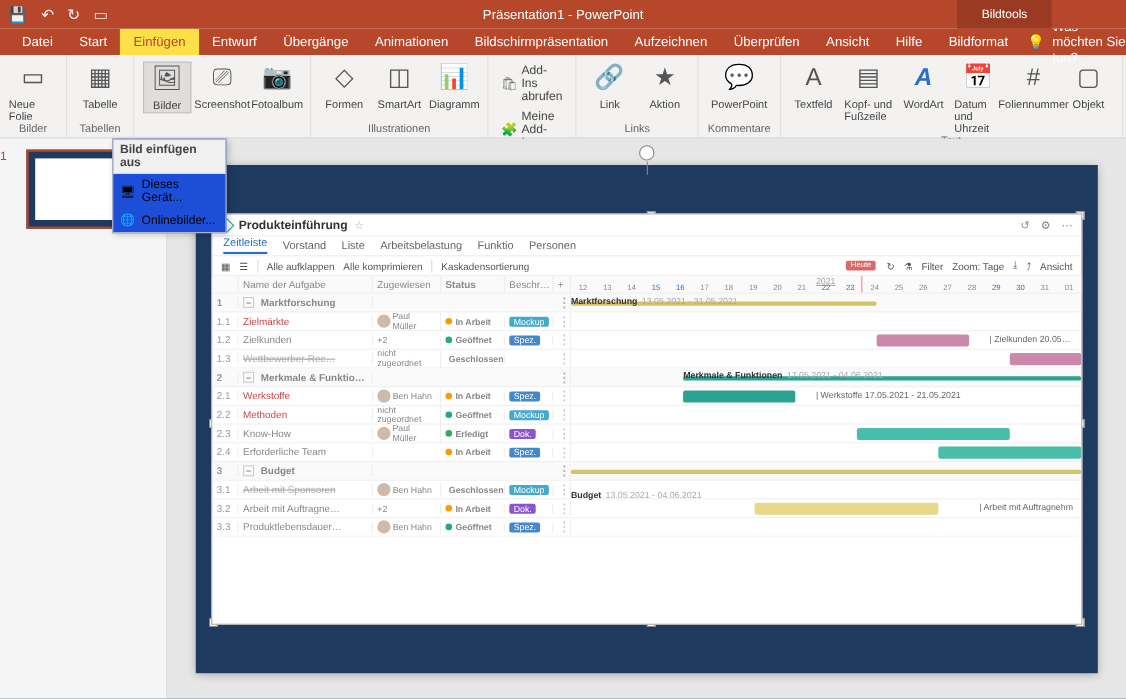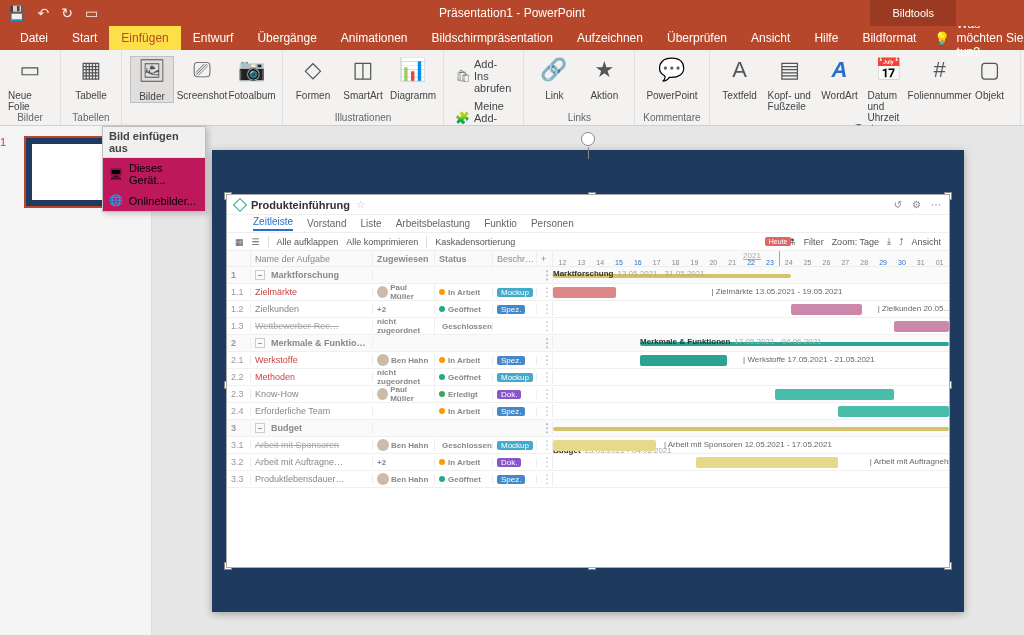--- a/index.html
+++ b/index.html
@@ -26,53 +26,53 @@
 .group .label { font-size: 10px; color: #666; padding-bottom: 2px; }
 .btn-lg { display: flex; flex-direction: column; align-items: center; width: 44px; cursor: pointer; }
 .btn-lg .icon { width: 28px; height: 28px; display: flex; align-items: center; justify-content: center; font-size: 22px; color: #555; }
 .btn-lg .cap { font-size: 10px; color: #444; text-align: left; line-height: 1.1; margin-top: 6px; }
 .btn-lg.selected { background: #e0dedc; border: 1px solid #c0c0c0; }
 .btn-sm-col { display: flex; flex-direction: column; gap: 2px; }
 .btn-sm { display: flex; align-items: center; gap: 4px; font-size: 11px; color: #444; padding: 2px 4px; cursor: pointer; }
 .btn-sm .ico { width: 14px; height: 14px; display: inline-flex; align-items: center; justify-content: center; font-size: 12px; color: #777; }
 
 
-.dropdown { position: absolute; top: 126px; left: 102px; width: 104px; background: #be185d; border: 1px solid #c0c0c0; box-shadow: 2px 2px 6px rgba(0,0,0,0.2); z-index: 100; font-size: 11px; }
+.dropdown { position: absolute; top: 126px; left: 102px; width: 104px; background: #1d4ed8; border: 1px solid #c0c0c0; box-shadow: 2px 2px 6px rgba(0,0,0,0.2); z-index: 100; font-size: 11px; }
 .dropdown .hdr { background: #f0f0f0; padding: 3px 6px; color: #444; font-weight: 600; border-bottom: 1px solid #e0e0e0; }
 .dropdown .item { padding: 4px 6px; display: flex; align-items: center; gap: 6px; cursor: pointer; }
 
 
 .workspace { position: absolute; top: 126px; left: 0; right: 0; bottom: 0; display: flex; }
 .slide-panel { width: 152px; background: #f5f5f5; border-right: 1px solid #ddd; padding: 10px 12px; }
 .slide-thumb { border: 2px solid #b7472a; width: 120px; height: 72px; background: #1e3a5f; position: relative; margin-left: 12px; }
 .slide-thumb::before { content: ''; position: absolute; inset: 6px; background: #fff; }
 .slide-num { position: absolute; left: -12px; top: 0; font-size: 11px; color: #b7472a; }
 
 .canvas-area { flex: 1; background: #e6e6e6; display: flex; align-items: flex-start; justify-content: center; padding: 24px 18px; }
-.slide { width: 752px; height: 462px; background: #1e3a5f; position: relative; box-shadow: 0 2px 8px rgba(0,0,0,0.3); }
+.slide { width: 820px; height: 462px; background: #1e3a5f; position: relative; box-shadow: 0 2px 8px rgba(0,0,0,0.3); }
 .rotate-handle { position: absolute; top: -18px; left: 50%; transform: translateX(-50%); width: 14px; height: 14px; border: 1px solid #888; border-radius: 50%; background: #fff; }
 .rotate-handle::after { content:''; position:absolute; top:14px; left:50%; width:1px; height:12px; background:#888; }
 .sel-handle { position: absolute; width: 8px; height: 8px; background: #fff; border: 1px solid #888; }
 
 
 .embedded { position: absolute; top: 44px; left: 14px; right: 14px; bottom: 44px; background: #fff; border: 1px solid #aaa; font-size: 10px; color: #333; }
 .emb-header { height: 20px; display: flex; align-items: center; padding: 0 8px; gap: 6px; border-bottom: 1px solid #eee; }
 .emb-header .diamond { width: 10px; height: 10px; transform: rotate(45deg); border: 1.5px solid #2a8; }
 .emb-header .title { font-weight: 600; font-size: 11px; }
 .emb-header .star { color: #bbb; }
 .emb-header .right-icons { margin-left: auto; display: flex; gap: 10px; color: #888; }
-.emb-tabs { height: 18px; display: flex; gap: 14px; padding: 0 26px; align-items: center; border-bottom: 1px solid #eee; }
+.emb-tabs { height: 18px; display: flex; gap: 14px; padding: 0 10px; align-items: center; border-bottom: 1px solid #eee; }
 .emb-tabs .t { font-size: 10px; color: #666; cursor: pointer; }
 .emb-tabs .t.active { color: #2a6ec8; border-bottom: 2px solid #2a6ec8; padding-bottom: 2px; }
 .emb-toolbar { height: 18px; display: flex; align-items: center; padding: 0 8px; gap: 8px; border-bottom: 1px solid #eee; font-size: 9px; color: #555; }
 .emb-toolbar .sep { width: 1px; height: 12px; background: #ddd; }
 .emb-toolbar .right { margin-left: auto; display: flex; gap: 8px; align-items: center; }
 .emb-cols { height: 16px; display: flex; border-bottom: 1px solid #eee; background: #fafafa; }
 .col { padding: 0 4px; font-size: 9px; color: #888; display: flex; align-items: center; border-right: 1px solid #eee; }
-.c-num { width: 24px; } .c-name { width: 122px; } .c-assign { width: 62px; font-weight: bold; } .c-status { width: 58px; font-weight: bold; } .c-desc { width: 44px; } .c-add { width: 16px; }
+.c-num { width: 24px; } .c-name { width: 122px; } .c-assign { width: 62px; } .c-status { width: 58px; font-weight: bold; } .c-desc { width: 44px; } .c-add { width: 16px; }
 .timeline-header { flex: 1; position: relative; }
 .timeline-header .year { position: absolute; top: 0; left: 48%; font-size: 8px; color: #aaa; text-decoration: underline; }
 .timeline-header .days { position: absolute; bottom: 0; left: 0; right: 0; display: flex; font-size: 7px; color: #888; }
 .timeline-header .days span { flex: 1; text-align: center; }
 .timeline-header .days span.blue { color: #2a6ec8; }
 .emb-rows { overflow: hidden; }
 .row { height: 17px; display: flex; align-items: center; border-bottom: 1px solid #f0f0f0; font-size: 9px; }
 .row.grp { background: #fafafa; font-weight: 600; }
 .row .c-num { text-align: center; color: #999; }
 .row .c-name { display: flex; align-items: center; gap: 3px; }
@@ -381,24 +381,20 @@
                 <span style="font-size: 8px;">Paul Müller</span>
               </div>
               <div class="col c-status">
                 <span class="dot orange"></span>
                 <span style="font-size: 8px;">In Arbeit</span>
               </div>
               <div class="col c-desc">
                 <span class="badge mockup">Mockup</span>
               </div>
               <div class="col c-add dots">⋮</div>
-              <div class="gantt">
-                <div class="bar" style="left: 0%; width: 16%; background: rgb(221, 136, 136);"></div>
-                <div class="task-lbl" style="left: 40%; top: 3px;">| Zielmärkte 13.05.2021 - 19.05.2021</div>
-              </div>
             </div>
             <div class="row">
               <div class="col c-num">1.2</div>
               <div class="col c-name">
                 <span>Zielkunden</span>
               </div>
               <div class="col c-assign">
                 <span style="font-size: 8px;">+2</span>
               </div>
               <div class="col c-status">
@@ -550,24 +546,20 @@
                 <span style="font-size: 8px;">Ben Hahn</span>
               </div>
               <div class="col c-status">
                 <span class="dot green"></span>
                 <span style="font-size: 8px;">Geschlossen</span>
               </div>
               <div class="col c-desc">
                 <span class="badge mockup">Mockup</span>
               </div>
               <div class="col c-add dots">⋮</div>
-              <div class="gantt">
-                <div class="bar" style="left: 0%; width: 26%; background: rgb(232, 216, 138);"></div>
-                <div class="task-lbl" style="left: 28%; top: 3px;">| Arbeit mit Sponsoren 12.05.2021 - 17.05.2021</div>
-              </div>
             </div>
             <div class="row">
               <div class="col c-num">3.2</div>
               <div class="col c-name">
                 <span>Arbeit mit Auftragne…</span>
               </div>
               <div class="col c-assign">
                 <span style="font-size: 8px;">+2</span>
               </div>
               <div class="col c-status">

